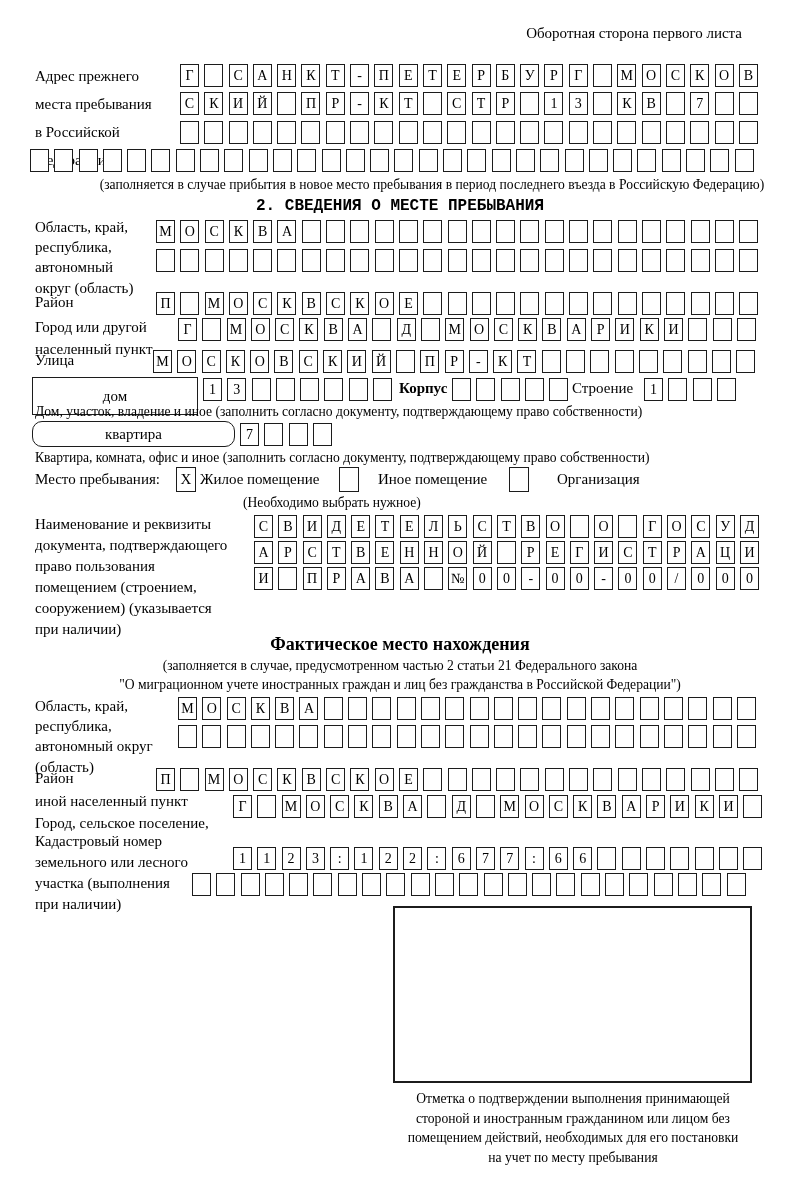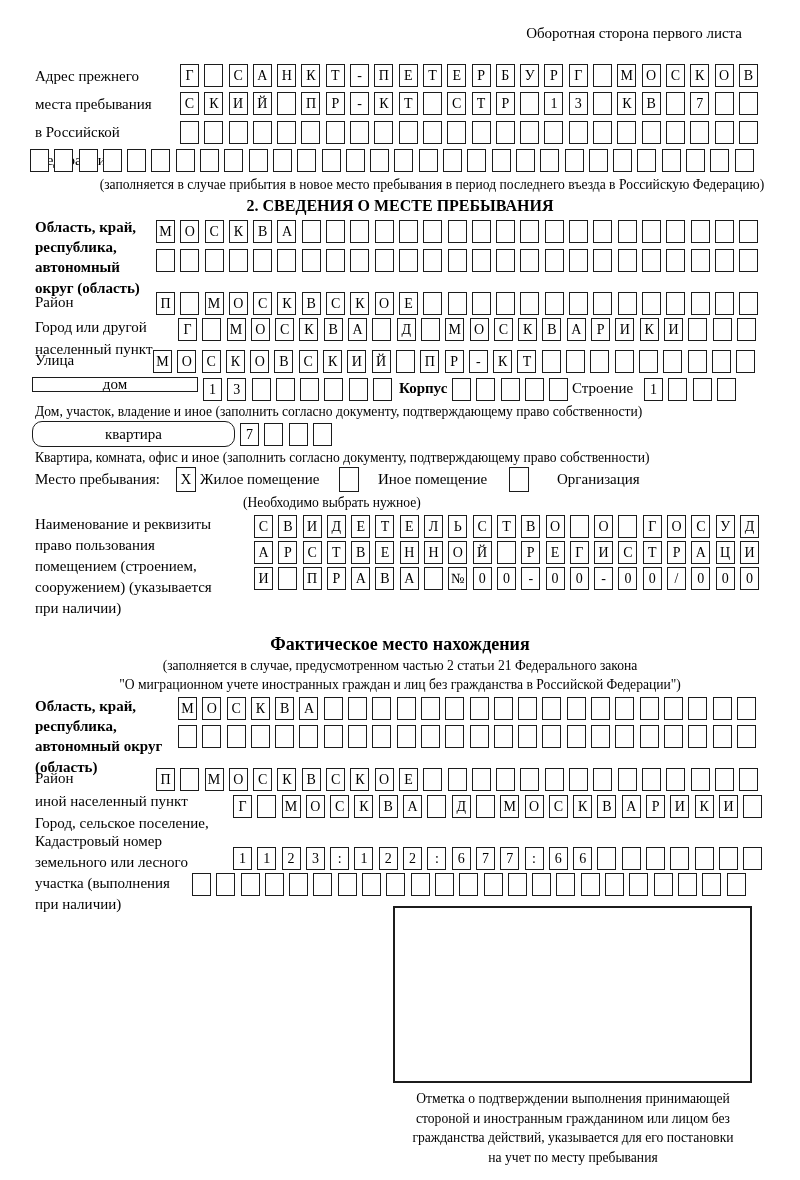--- a/index.html
+++ b/index.html
@@ -5,21 +5,21 @@
   html,body{margin:0;padding:0;background:#fff;}
   .page{position:relative;width:800px;height:1180px;background:#fff;
         font-family:"Liberation Serif","DejaVu Serif",serif;color:#000;overflow:hidden;}
   .abs{position:absolute;}
   .grid{display:flex;gap:5.3px;}
   .grid .box{width:19px;height:23px;border:1.6px solid #1c1c1c;box-sizing:border-box;
         display:flex;align-items:center;justify-content:center;font-size:14px;line-height:1;
         background:#fff;flex:0 0 auto;}
   .lbl{font-size:15px;}
   .lh28 div{line-height:28px;}
-  .lh20 div{line-height:20.2px;font-weight:bold;}
+  .lh20 div{line-height:20.2px;}
   .lh21 div{line-height:21px;}
   .lh22 div{line-height:22px;}
   .note{font-size:13.6px;}
   .center{left:0;width:800px;text-align:center;}
   .heading{font-weight:bold;font-size:16px;}
   .widebox{border:1.6px solid #1c1c1c;box-sizing:border-box;display:flex;
         align-items:center;justify-content:center;font-size:15px;background:#fff;}
   .cbox{width:20px;height:25px;border:1.6px solid #1c1c1c;box-sizing:border-box;
         display:flex;align-items:center;justify-content:center;font-size:15px;background:#fff;}
   .stampbox{border:2px solid #1c1c1c;box-sizing:border-box;background:#fff;}
@@ -143,21 +143,21 @@
       <span class="box"></span>
       <span class="box"></span>
       <span class="box"></span>
       <span class="box"></span>
       <span class="box"></span>
       <span class="box"></span>
       <span class="box"></span>
     </div>
   <div class="abs note center" style="top:177px;padding-left:32px;">(заполняется в случае прибытия в новое место пребывания в период последнего въезда в Российскую Федерацию)</div>
 
-  <div class="abs heading center" style="top:197px;">2. СВЕДЕНИЯ О МЕСТЕ ПРЕБЫВАНИЯ</div>
+  <div class="abs heading center" style="top:197px;font-family:Liberation Mono, monospace;">2. СВЕДЕНИЯ О МЕСТЕ ПРЕБЫВАНИЯ</div>
 
   <div class="abs lbl lh20" style="left:35px;top:217px;">
       <div>Область, край,</div>
       <div>республика,</div>
       <div>автономный</div>
       <div>округ (область)</div>
     </div>
   <div class="abs grid" style="left:156px;top:220px;">
       <span class="box">М</span>
       <span class="box">О</span>
@@ -295,21 +295,21 @@
       <span class="box"></span>
       <span class="box"></span>
       <span class="box"></span>
       <span class="box"></span>
       <span class="box"></span>
       <span class="box"></span>
       <span class="box"></span>
       <span class="box"></span>
     </div>
 
-  <div class="abs widebox" style="left:32px;top:377px;width:166px;height:15px;">дом</div>
+  <div class="abs widebox" style="left:32px;top:377px;width:166px;height:38px;">дом</div>
   <div class="abs grid" style="left:203px;top:378px;">
       <span class="box">1</span>
       <span class="box">3</span>
       <span class="box"></span>
       <span class="box"></span>
       <span class="box"></span>
       <span class="box"></span>
       <span class="box"></span>
       <span class="box"></span>
     </div>
@@ -343,20 +343,21 @@
   <div class="abs cbox" style="left:176px;top:467px;">X</div>
   <div class="abs lbl" style="left:200px;top:471px;">Жилое помещение</div>
   <div class="abs cbox" style="left:339px;top:467px;"></div>
   <div class="abs lbl" style="left:378px;top:471px;">Иное помещение</div>
   <div class="abs cbox" style="left:509px;top:467px;"></div>
   <div class="abs lbl" style="left:557px;top:471px;">Организация</div>
   <div class="abs note" style="left:243px;top:495px;">(Необходимо выбрать нужное)</div>
 
   <div class="abs lbl lh21" style="left:35px;top:514px;">
       <div>Наименование и реквизиты</div>
+      <div>документа, подтверждающего</div>
       <div>право пользования</div>
       <div>помещением (строением,</div>
       <div>сооружением) (указывается</div>
       <div>при наличии)</div>
     </div>
   <div class="abs grid" style="left:254px;top:515px;">
       <span class="box">С</span>
       <span class="box">В</span>
       <span class="box">И</span>
       <span class="box">Д</span>
@@ -599,17 +600,17 @@
       <span class="box"></span>
       <span class="box"></span>
       <span class="box"></span>
       <span class="box"></span>
     </div>
 
   <div class="abs stampbox" style="left:393px;top:906px;width:359px;height:177px;"></div>
   <div class="abs cap" style="left:378px;top:1089px;width:390px;">
       <div>Отметка о подтверждении выполнения принимающей</div>
       <div>стороной и иностранным гражданином или лицом без</div>
-      <div>гражданства действий, указывается для его постановки</div>
+      <div>помещением действий, необходимых для его постановки</div>
       <div>на учет по месту пребывания</div>
     </div>
 
 </div>
 
 </body></html>

